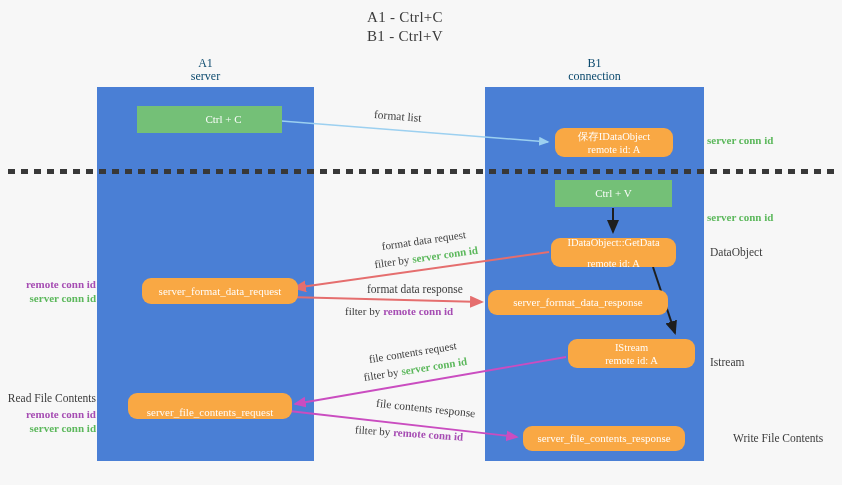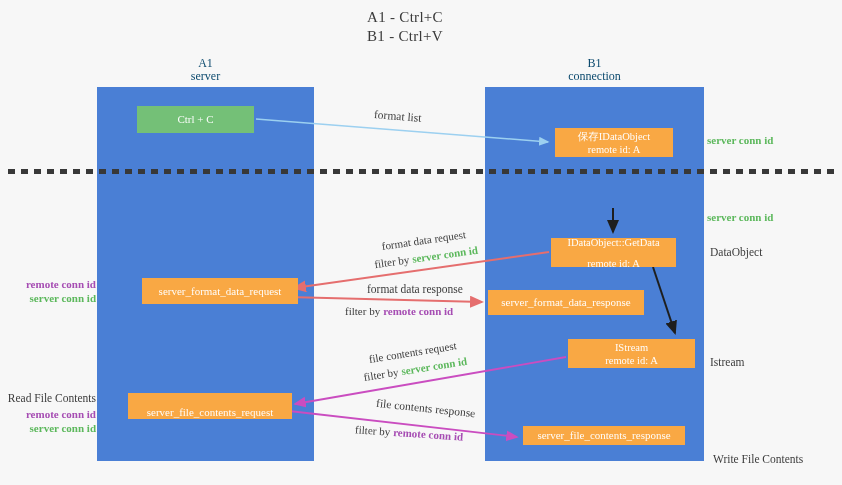--- a/index.html
+++ b/index.html
@@ -16,21 +16,21 @@
   .dotline{
     height:5px;z-index:4;
     background:repeating-linear-gradient(to right,#383838 0 7px,transparent 7px 13px);
   }
   svg.arrows{position:absolute;left:0;top:0;z-index:3;}
   .node{
     z-index:10;display:flex;flex-direction:column;align-items:center;justify-content:center;
     color:rgba(255,255,255,.97);font-size:11px;line-height:13px;text-align:center;
   }
   .node.green{background:#74c077;}
-  .node.orange{background:#f9a844;}
+  .node.orange{background:#f9a844;border-radius:9px;}
   .node .small{font-size:10.5px;}
   .lbl{font-size:11px;white-space:nowrap;z-index:6;}
   .lbl.dark{color:#3c3c3c;font-size:11.5px;}
   .green-t{color:#5cb85c;font-weight:bold;}
   .purple-t{color:#a64db3;font-weight:bold;}
   .filter-row .fb{margin-right:3px;color:#3c3c3c;}
   .rot{transform-origin:center center;}
   .conn-stack{text-align:right;line-height:13.5px;font-size:11px;}
   .arrow-label-stack{text-align:center;line-height:17px;font-size:11px;color:#3c3c3c;}
 </style>
@@ -75,53 +75,56 @@
     </defs>
     <line x1="256" y1="119" x2="548" y2="142" stroke="#9cd0f0" stroke-width="1.5" marker-end="url(#mblue)"></line>
     <line x1="613" y1="208" x2="613" y2="232" stroke="#1e1e1e" stroke-width="2" marker-end="url(#mblack)"></line>
     <line x1="549" y1="252" x2="294" y2="288" stroke="#e56e6e" stroke-width="2" marker-end="url(#mred)"></line>
     <line x1="288" y1="297" x2="482" y2="302" stroke="#e56e6e" stroke-width="2" marker-end="url(#mred)"></line>
     <line x1="653" y1="267" x2="675" y2="333" stroke="#1e1e1e" stroke-width="2" marker-end="url(#mblack)"></line>
     <line x1="566" y1="357" x2="295" y2="404" stroke="#ca4dc0" stroke-width="1.8" marker-end="url(#mpink)"></line>
     <line x1="289" y1="411" x2="517" y2="437" stroke="#ca4dc0" stroke-width="1.8" marker-end="url(#mpink)"></line>
   </svg>
 
-  <div class="abs node green" style="left:137px;top:106px;width:117px;height:27px;">
+  <div class="abs node green" style="left:137px;top:106px;width:117px;height:27px;padding-left:28px;">
     <span>Ctrl + C</span>
   </div>
 
   <div class="abs node orange" style="left:555px;top:128px;width:118px;height:29px;">
     <span class="small">保存IDataObject</span>
     <span class="small">remote id: A</span>
   </div>
 
+  <div class="abs node green" style="left:555px;top:180px;width:117px;height:27px;">
+    <span>Ctrl + V</span>
+  </div>
 
   <div class="abs node orange" style="left:551px;top:238px;width:125px;height:29px;gap:8px;">
     <span class="small">IDataObject::GetData</span>
     <span class="small">remote id: A</span>
   </div>
 
   <div class="abs node orange" style="left:130px;top:278px;width:156px;height:26px;margin-left:12px;">
     <span>server_format_data_request</span>
   </div>
 
-  <div class="abs node orange" style="left:488px;top:290px;width:156px;height:25px;">
+  <div class="abs node orange" style="left:488px;top:290px;width:180px;height:25px;">
     <span>server_format_data_response</span>
   </div>
 
   <div class="abs node orange" style="left:568px;top:339px;width:127px;height:29px;">
     <span class="small">IStream</span>
     <span class="small">remote id: A</span>
   </div>
 
   <div class="abs node orange" style="left:128px;top:393px;width:164px;height:26px;justify-content:flex-end;">
     <span>server_file_contents_request</span>
   </div>
 
-  <div class="abs node orange" style="left:523px;top:426px;width:162px;height:19px;">
+  <div class="abs node orange" style="left:523px;top:426px;width:162px;height:25px;">
     <span>server_file_contents_response</span>
   </div>
 
   <div class="abs lbl dark rot" style="left:374px;top:110px;transform:rotate(4.5deg);">format list</div>
 
   <div class="abs arrow-label-stack rot" style="left:360px;top:232px;width:130px;transform:rotate(-8deg);">
     <div>format data request</div>
     <div class="filter-row">
       <span class="fb">filter by</span><span class="green-t">server conn id</span>
     </div>
@@ -141,21 +144,21 @@
 
   <div class="abs lbl dark rot" style="left:376px;top:402px;transform:rotate(6deg);">file contents response</div>
   <div class="abs lbl filter-row rot" style="left:355px;top:427px;transform:rotate(4deg);">
     <span class="fb">filter by</span><span class="purple-t">remote conn id</span>
   </div>
 
   <div class="abs lbl green-t" style="left:707px;top:134px;">server conn id</div>
   <div class="abs lbl green-t" style="left:707px;top:211px;">server conn id</div>
   <div class="abs lbl dark" style="left:710px;top:246px;">DataObject</div>
   <div class="abs lbl dark" style="left:710px;top:356px;">Istream</div>
-  <div class="abs lbl dark" style="left:713px;top:432px;margin-top:21px;">Write File Contents</div>
+  <div class="abs lbl dark" style="left:733px;top:432px;">Write File Contents</div>
 
   <div class="abs conn-stack" style="right:746px;top:278px;width:110px;">
     <div class="purple-t">remote conn id</div>
     <div class="green-t">server conn id</div>
   </div>
 
   <div class="abs lbl dark" style="right:746px;top:392px;text-align:right;">Read File Contents</div>
   <div class="abs conn-stack" style="right:746px;top:408px;width:110px;">
     <div class="purple-t">remote conn id</div>
     <div class="green-t">server conn id</div>

